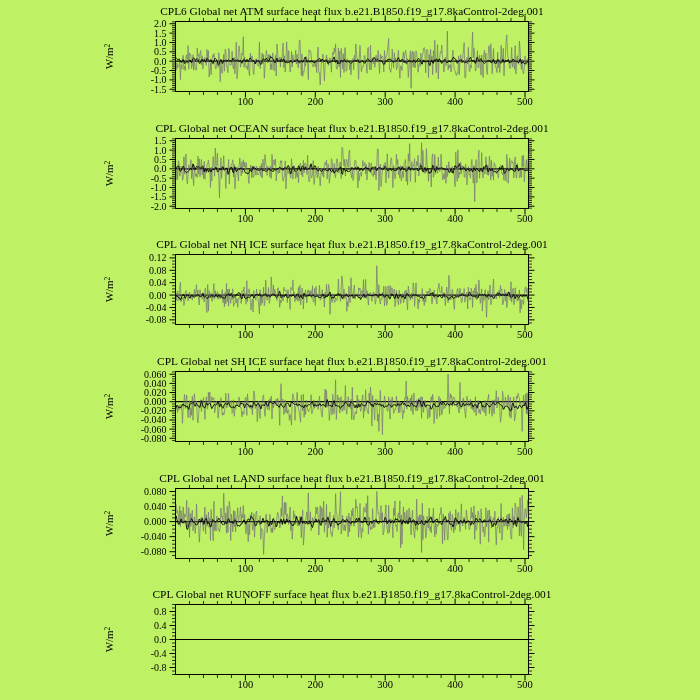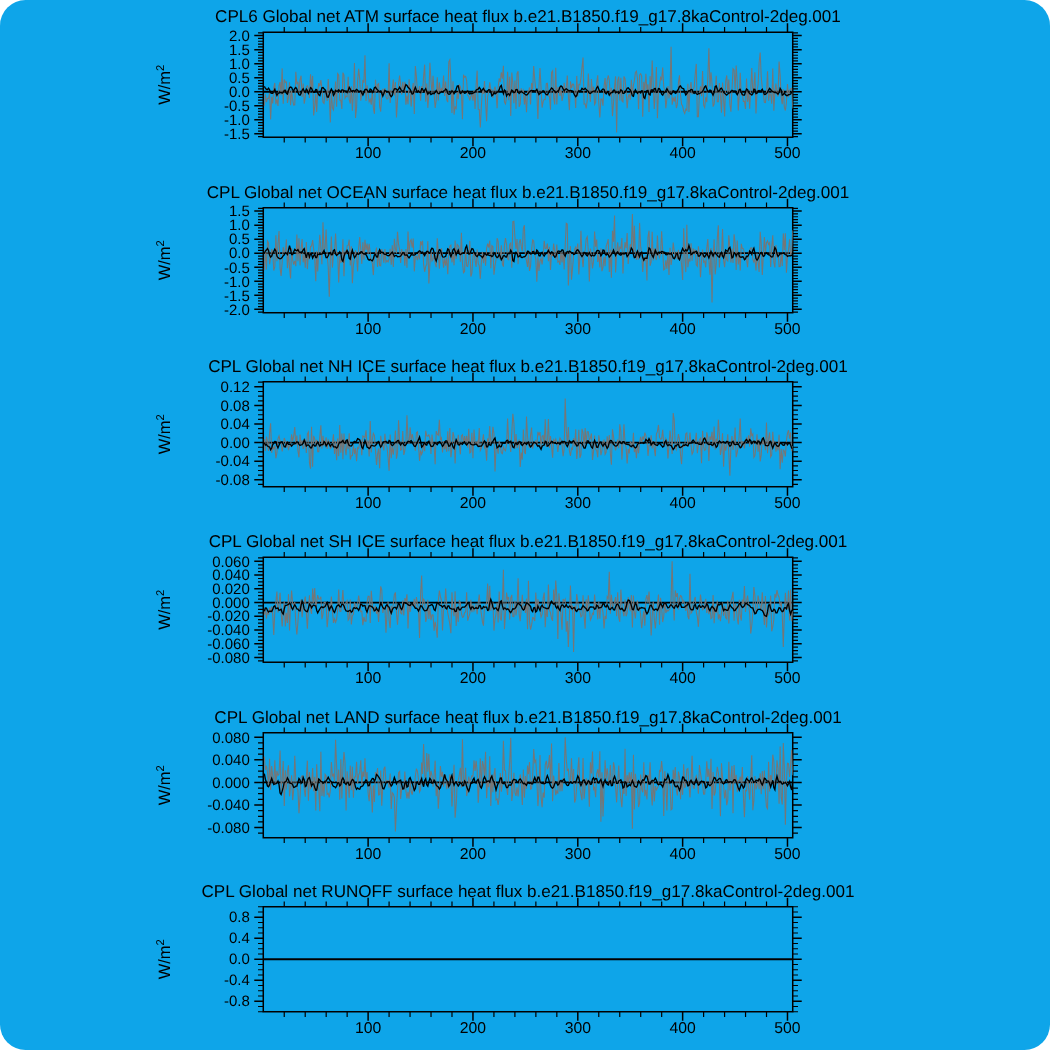--- a/index.html
+++ b/index.html
@@ -1,17 +1,17 @@
 <!DOCTYPE html>
 <html><head>
 <meta charset="utf-8">
 <style>
   html,body{margin:0;padding:0;background:#ffffff;}
-  .page{width:700px;height:700px;background:#0ea5e9;overflow:hidden;
-        font-family:Liberation Sans, sans-serif;border-radius:17px;}
+  .page{width:700px;height:700px;background:#bef264;overflow:hidden;
+        font-family:Liberation Serif, serif;}
   svg.chart{display:block;width:700px;}
   svg text{fill:#000000;}
 </style>
 </head>
 <body>
 
 <div class="page">
   <svg class="chart" viewBox="0 0 700 116.66666666666667" style="height: 116.667px;">
       <defs>
         <clipPath id="clip0">

